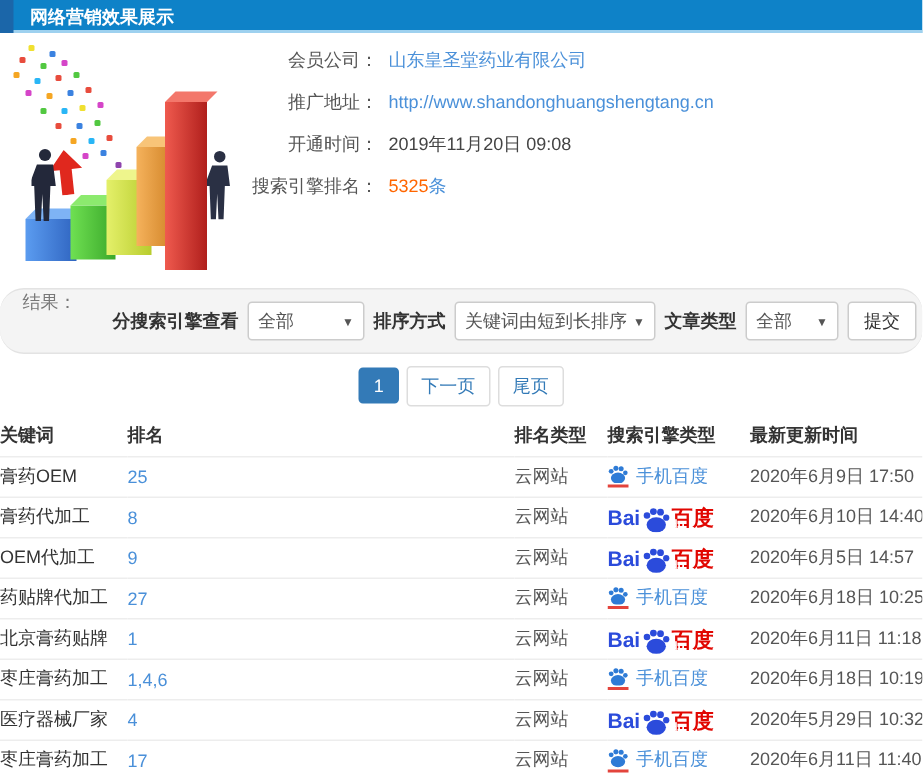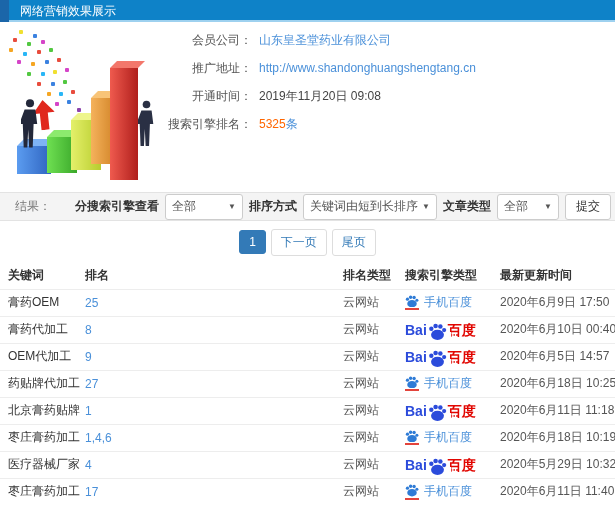--- a/index.html
+++ b/index.html
@@ -2,21 +2,21 @@
 <html><head>
 <meta charset="utf-8">
 <style>
   * { margin:0; padding:0; box-sizing:border-box; }
   html,body { width:615px; height:520px; overflow:hidden; background:#fff;
     font-family:"Liberation Sans","DejaVu Sans",sans-serif; font-size:12px; color:#333; }
 
   
   .titlebar { position:relative; height:22px; background:#0e82c8; border-bottom:2px solid #9ed1ef; }
   .titlebar .edge { position:absolute; left:0; top:0; width:9px; height:22px; background:#1b66a9; }
-  .titlebar .title { position:absolute; left:20px; top:0; line-height:22px; color:#fff; font-weight:normal; font-size:12px; }
+  .titlebar .title { position:absolute; left:20px; top:0; line-height:22px; color:#fff; font-weight:bold; font-size:12px; }
 
   
   .top-section { position:relative; height:170px; background:#fff; }
 
   
   .illus { position:absolute; left:5px; top:8px; width:180px; height:156px; }
   .confetti { position:absolute; left:14px; top:0; width:4px; height:4px; border-radius:1px; background:#f0e030;
     box-shadow: 14px 4px 0 #3b82e0, -6px 8px 0 #e84c3d, 8px 12px 0 #52c841, 22px 10px 0 #d545c8,
     -10px 18px 0 #f5a623, 4px 22px 0 #29b6f6, 18px 20px 0 #e84c3d, 30px 18px 0 #52c841,
     -2px 30px 0 #d545c8, 12px 32px 0 #f5a623, 26px 30px 0 #3b82e0, 38px 28px 0 #e84c3d,
@@ -46,22 +46,22 @@
   .info-list { position:absolute; left:160px; top:10px; }
   .info-row { display:flex; align-items:center; height:16px; margin-bottom:12px; }
   .info-label { width:92px; text-align:right; color:#555; }
   .info-value { margin-left:7px; }
   .v-link { color:#4a90d9; text-decoration:none; cursor:pointer; }
   .v-text { color:#444; }
   .v-count-num { color:#ff6600; }
   .v-count-suffix { color:#4a90d9; }
 
   
-  .filter-bar { height:29px; background:#f4f4f4; border-top:1px solid #e3e3e3; border-bottom:1px solid #e3e3e3;
-    display:flex; align-items:center; padding:0 4px 0 15px; }
+  .filter-bar { height:44px; background:#f4f4f4; border-top:1px solid #e3e3e3; border-bottom:1px solid #e3e3e3;
+    display:flex; padding:0 4px 0 15px;border-radius:16px; }
   .result-label { color:#777; }
   .filter-controls { margin-left:auto; display:flex; align-items:center; gap:6px; }
   .f-label { font-weight:bold; color:#333; white-space:nowrap; }
   .select { display:flex; align-items:center; justify-content:space-between; background:#fff;
     border:1px solid #ccc; border-radius:3px; height:26px; padding:11px 6px; color:#555; cursor:pointer; white-space:nowrap; }
   .sel-engine { width:78px; }
   .sel-sort { width:134px; }
   .sel-article { width:62px; }
   .caret { font-size:8px; color:#555; margin-left:4px; }
   .submit-btn { height:26px; background:#fff; border:1px solid #ccc; border-radius:3px;
@@ -70,21 +70,21 @@
   
   .pagination { height:42px; display:flex; align-items:center; justify-content:center; gap:5px; }
   .page-item { display:inline-block; min-width:14px; text-align:center; padding:4px 9px; border:1px solid #ddd;
     border-radius:3px; color:#337ab7; background:#fff; cursor:pointer; text-decoration:none; }
   .page-item.active { background:#337ab7; border-color:#337ab7; color:#fff; }
 
   
   table { width:615px; border-collapse:collapse; table-layout:fixed; font-size:12px; }
   col.c1{width:85px;} col.c2{width:258px;} col.c3{width:62px;} col.c4{width:95px;} col.c5{width:115px;}
   thead th { text-align:left; font-weight:bold; color:#333; height:26px; padding:0; }
-  th:first-child, td:first-child { padding-left:8px; }
+  th:first-child, td:first-child { }
   tbody td { height:27px; border-top:1px solid #ededed; color:#333; overflow:hidden; white-space:nowrap; }
   .rank-link { color:#4a90d9; text-decoration:none; cursor:pointer; }
   .c-type, .c-time { color:#555; }
 
   
   .m-baidu { display:inline-flex; align-items:center; gap:5px; }
   .paw-wrap { display:inline-block; line-height:0; border-bottom:2px solid #e3443c; padding-bottom:1px; color:#2e7bd6; }
   .m-label { color:#4a90d9; }
   .pc-baidu { display:inline-flex; align-items:center; font-size:14px; line-height:14px; }
   .pc-baidu .bai { color:#2b4bdb; font-weight:bold; }
@@ -212,21 +212,21 @@
             <b class="bai">Bai</b>
             <span class="du-paw"><svg width="19" height="17.1" viewBox="0 0 20 18" fill="currentColor">
   <circle cx="3.5" cy="6" r="2.3"></circle>
                 <circle cx="8" cy="3.2" r="2.4"></circle>
                 <circle cx="13" cy="3.6" r="2.4"></circle>
   <circle cx="17" cy="7.5" r="2.2"></circle>
                 <ellipse cx="10" cy="12.5" rx="6.8" ry="5.3"></ellipse>
               </svg><i class="du-txt">du</i></span>
             <b class="cn">百度</b>
           </span></td>
-        <td class="c-time">2020年6月10日 00:40</td>
+        <td class="c-time">2020年6月10日 14:40</td>
       </tr>
       <tr>
         <td class="c-kw">OEM代加工</td>
         <td><a class="rank-link">9</a></td>
         <td class="c-type">云网站</td>
         <td><span class="pc-baidu">
             <b class="bai">Bai</b>
             <span class="du-paw"><svg width="19" height="17.1" viewBox="0 0 20 18" fill="currentColor">
   <circle cx="3.5" cy="6" r="2.3"></circle>
                 <circle cx="8" cy="3.2" r="2.4"></circle>

